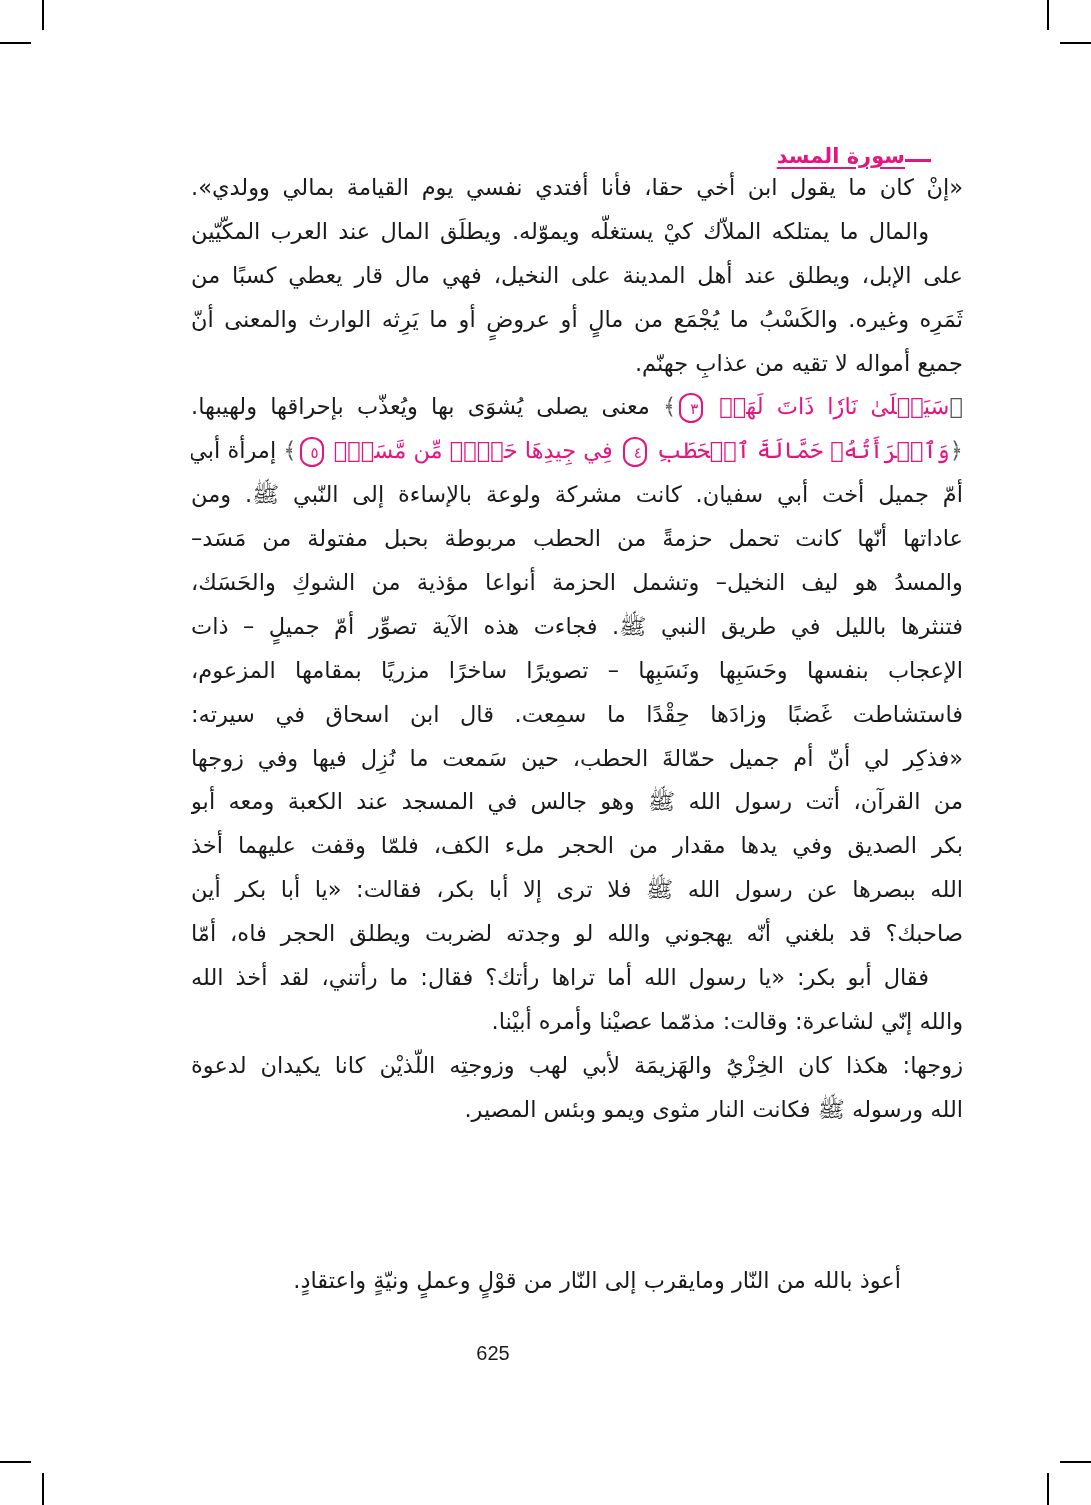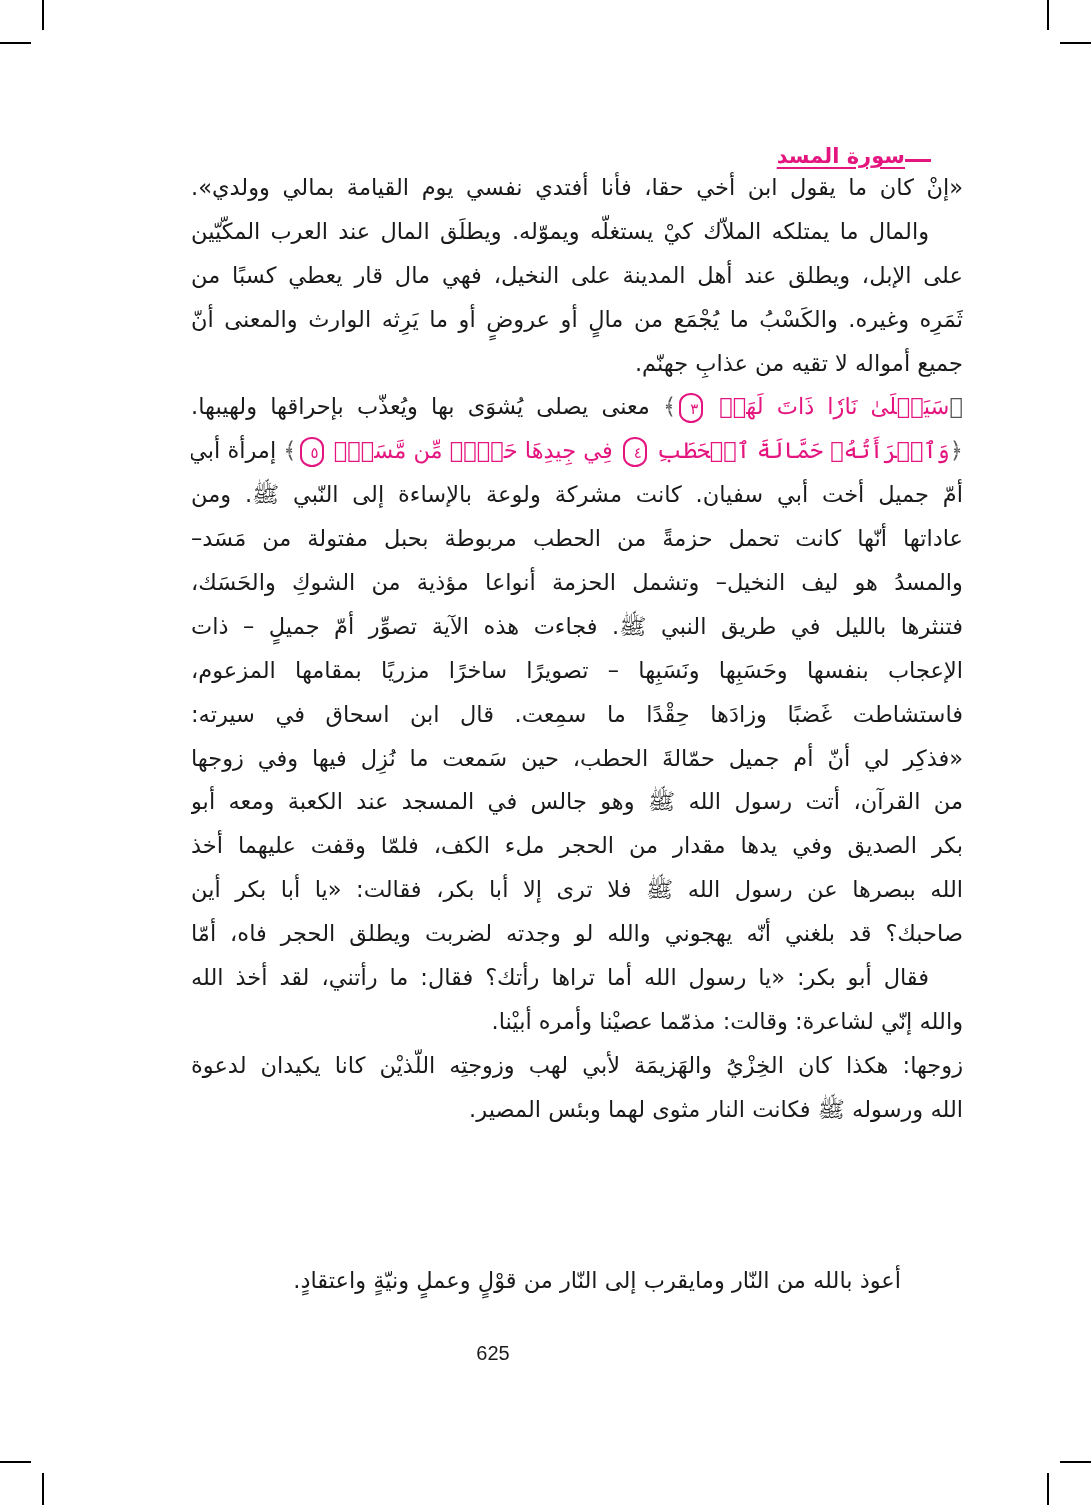--- a/index.html
+++ b/index.html
@@ -167,18 +167,18 @@
   <div class="line"><span>الإعجاب بنفسها وحَسَبِها ونَسَبِها – تصويرًا ساخرًا مزريًا بمقامها المزعوم،</span></div>
   <div class="line"><span>فاستشاطت غَضبًا وزادَها حِقْدًا ما سمِعت. قال ابن اسحاق في سيرته:</span></div>
   <div class="line"><span>«فذكِر لي أنّ أم جميل حمّالةَ الحطب، حين سَمعت ما نُزِل فيها وفي زوجها</span></div>
   <div class="line"><span>من القرآن، أتت رسول الله ﷺ وهو جالس في المسجد عند الكعبة ومعه أبو</span></div>
   <div class="line"><span>بكر الصديق وفي يدها مقدار من الحجر ملء الكف، فلمّا وقفت عليهما أخذ</span></div>
   <div class="line"><span>الله ببصرها عن رسول الله ﷺ فلا ترى إلا أبا بكر، فقالت: «يا أبا بكر أين</span></div>
   <div class="line"><span>صاحبك؟ قد بلغني أنّه يهجوني والله لو وجدته لضربت ويطلق الحجر فاه، أمّا</span></div>
   <div class="line indent"><span>فقال أبو بكر: «يا رسول الله أما تراها رأتك؟ فقال: ما رأتني، لقد أخذ الله</span></div>
   <div class="line last"><span>والله إنّي لشاعرة: وقالت: مذمّما عصيْنا      وأمره أبيْنا.</span></div>
   <div class="line"><span>زوجها: هكذا كان الخِزْيُ والهَزيمَة لأبي لهب وزوجتِه اللّذيْن كانا يكيدان لدعوة</span></div>
-  <div class="line last"><span>الله ورسوله ﷺ فكانت النار مثوى لهما وبئس المصير.</span></div>
+  <div class="line last"><span>الله ورسوله ﷺ فكانت النار مثوى ويمو وبئس المصير.</span></div>
 </div>
 
 <div class="closing">أعوذ بالله من النّار ومايقرب إلى النّار من قوْلٍ وعملٍ ونيّةٍ واعتقادٍ.</div>
 
 <div class="page-number">625</div>
 
 </body></html>

